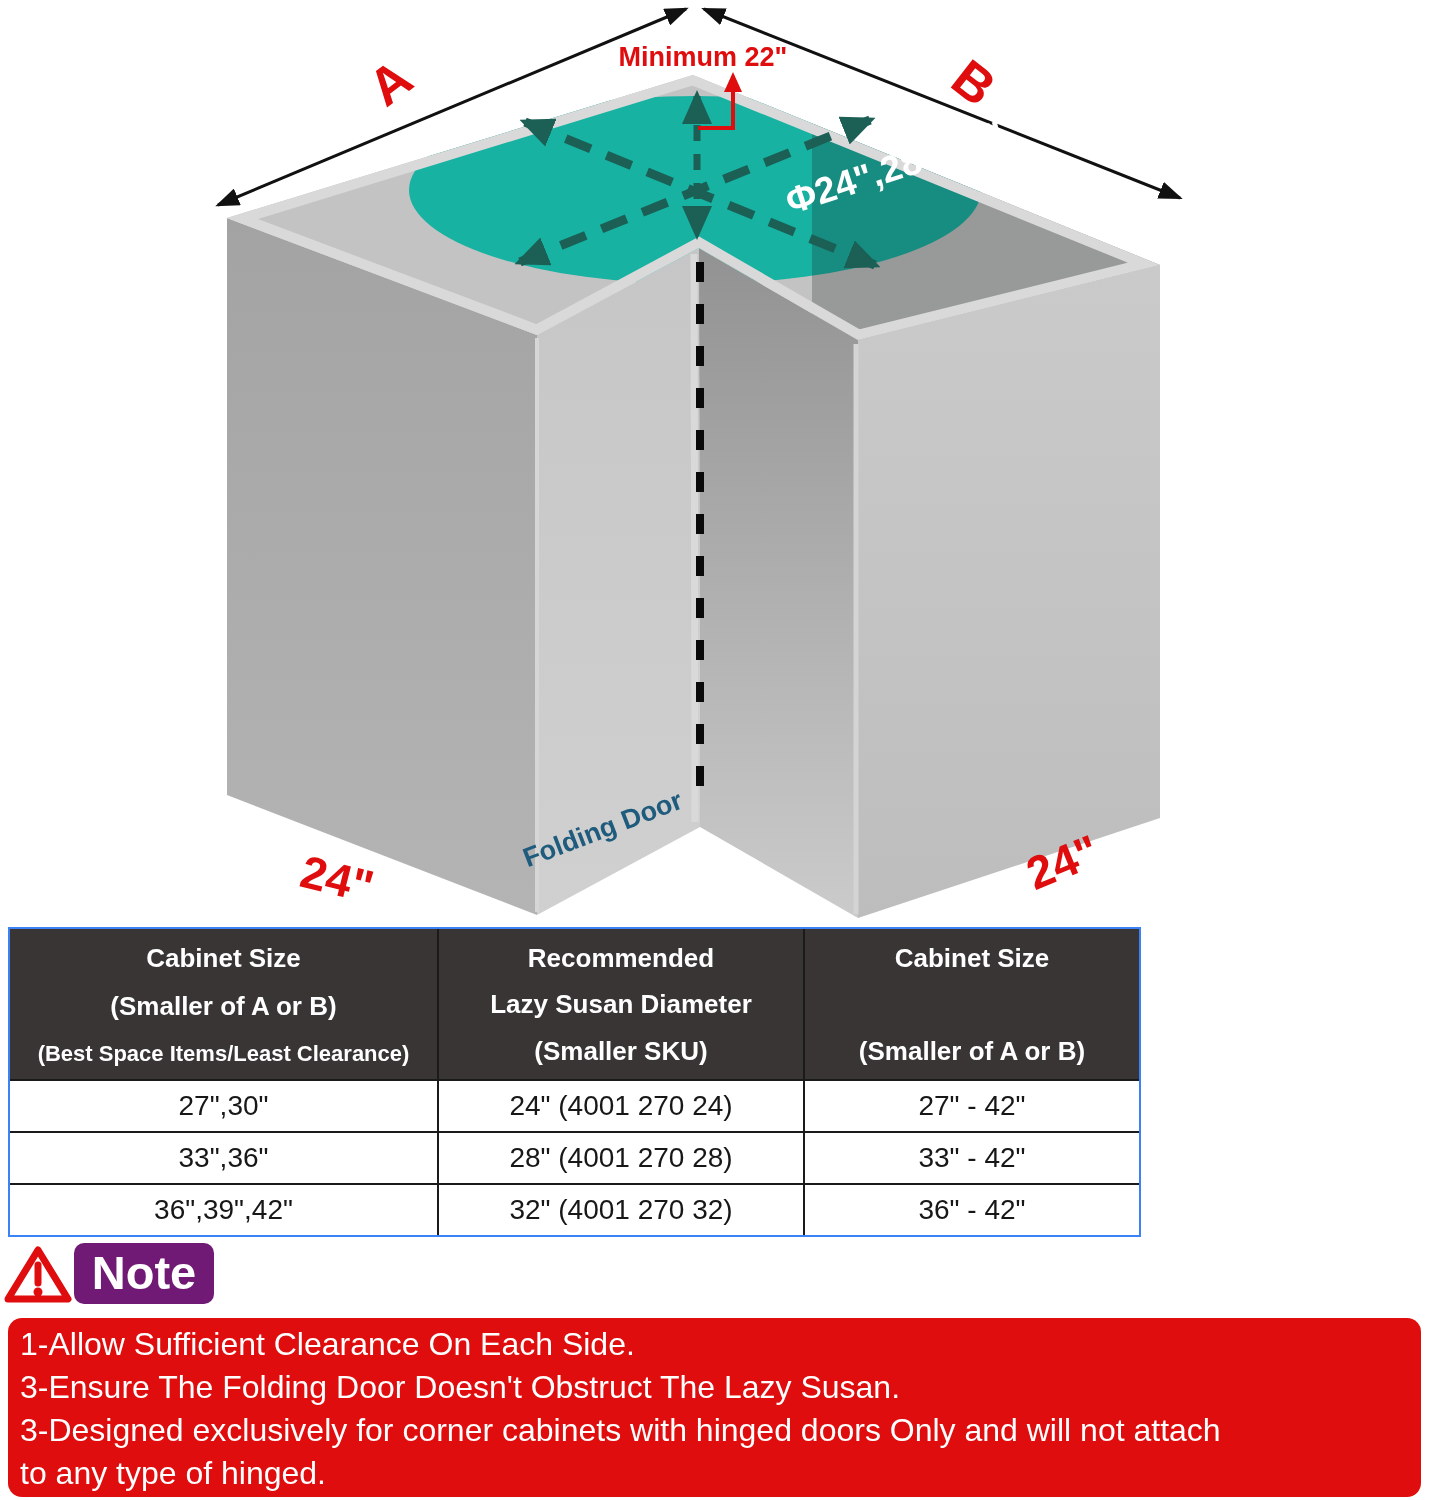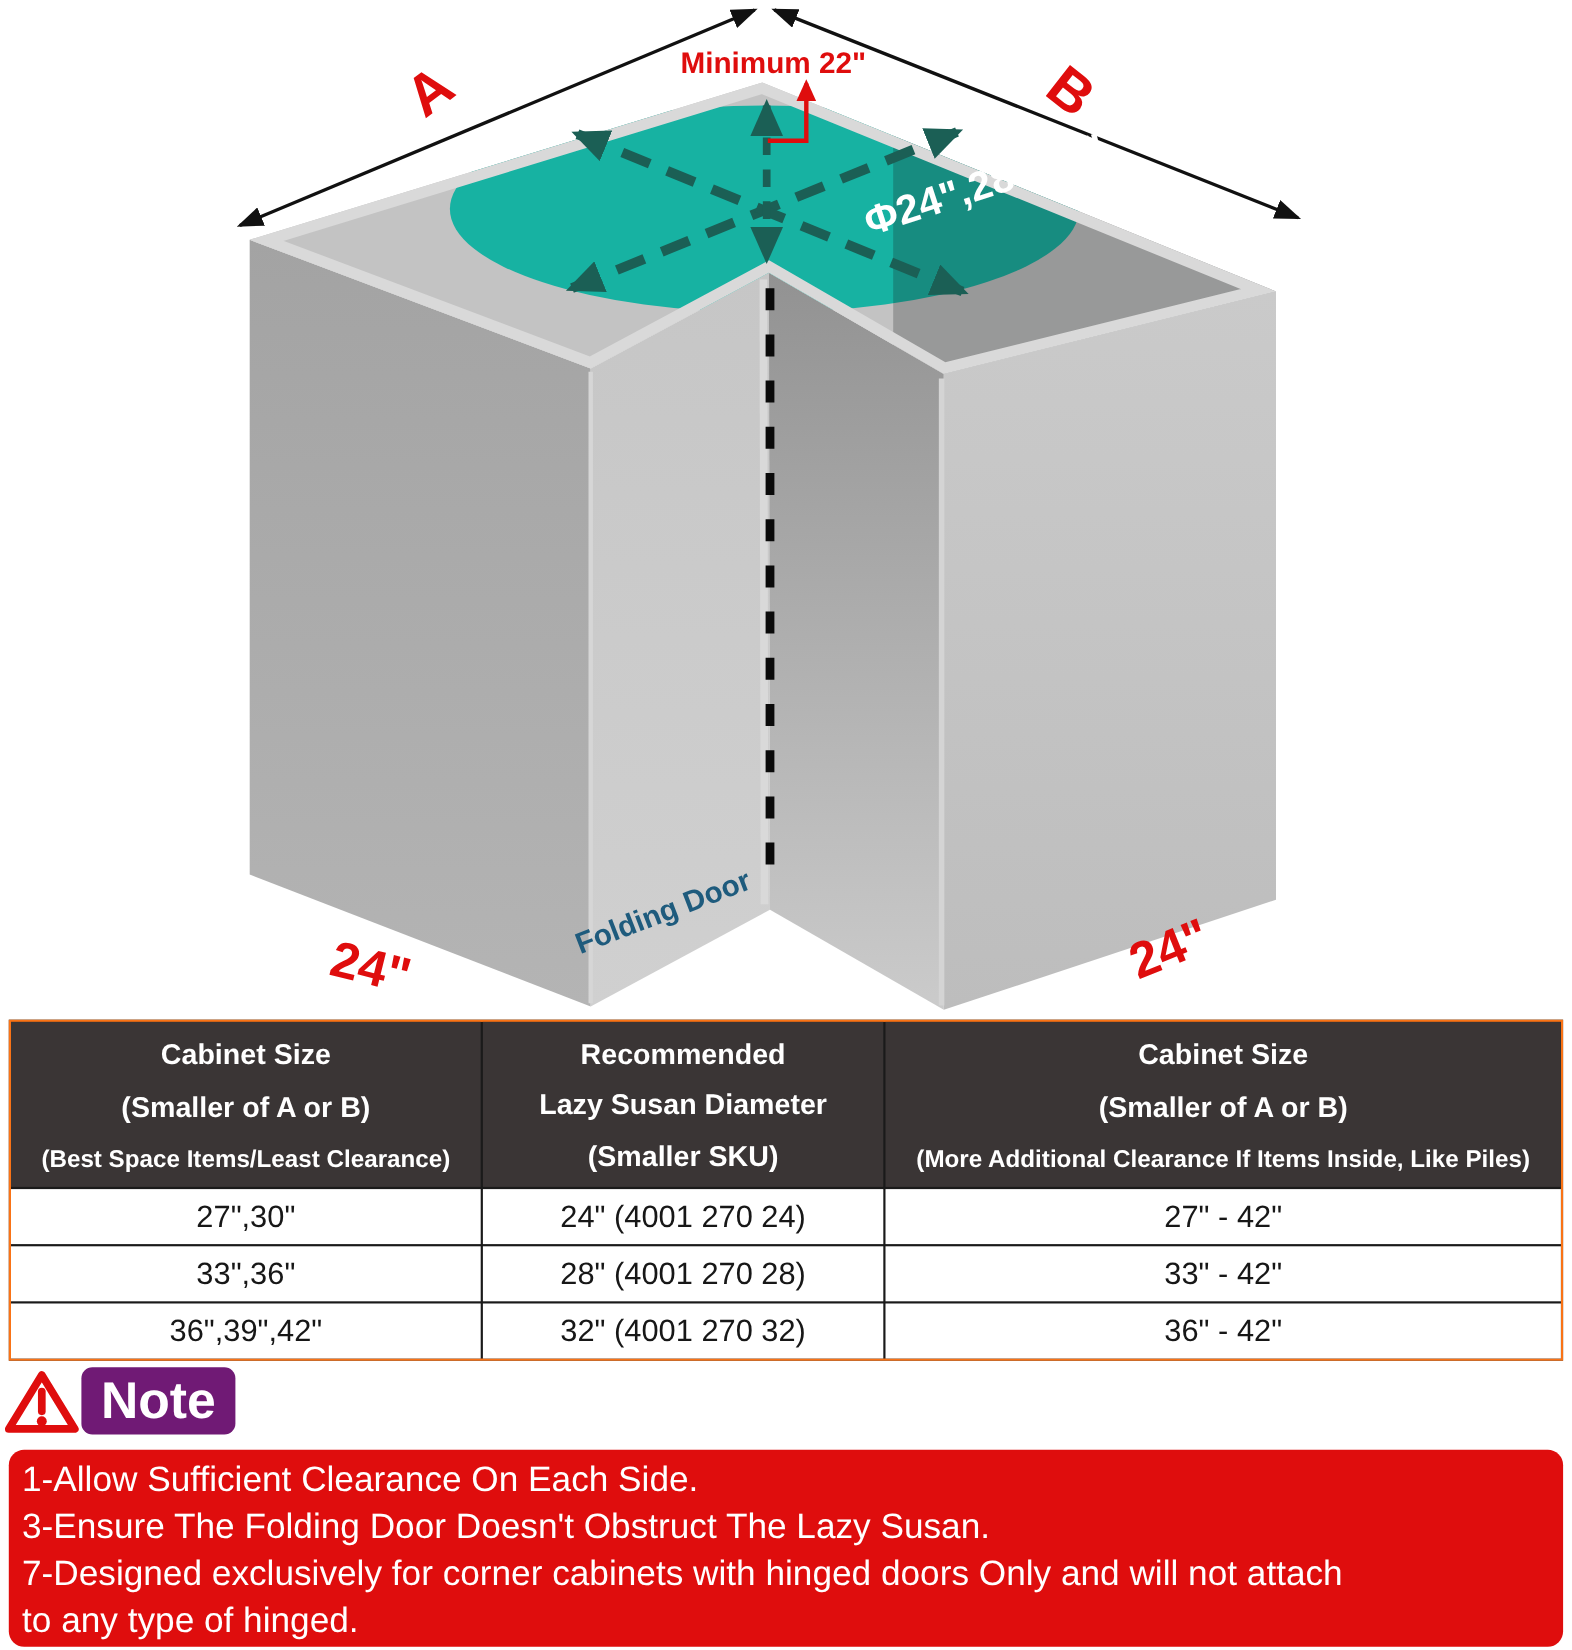--- a/index.html
+++ b/index.html
@@ -2,22 +2,22 @@
 <html><head>
 <meta charset="utf-8">
 <style>
   html,body{margin:0;padding:0;background:#ffffff;}
   body{font-family:"Liberation Sans", sans-serif;}
   .stage{position:relative;width:1429px;height:1500px;background:#fff;overflow:hidden;}
   .diagram-svg{position:absolute;top:0;left:0;}
 
   
   .spec-table{
-    position:absolute;top:927px;left:8px;width:1413px;box-sizing:border-box;
-    border:2px solid #f97316;background:#1a1a1a;
+    position:absolute;top:927px;left:8px;width:1133px;box-sizing:border-box;
+    border:2px solid #3b82f6;background:#1a1a1a;
     display:grid;grid-template-columns:427px 364px 1fr;
     grid-template-rows:150px 50px 50px 50px;gap:2px;
   }
   .hcell{background:#3a3535;color:#fff;display:flex;flex-direction:column;
     justify-content:space-between;align-items:center;text-align:center;
     padding:16px 6px 14px 6px;box-sizing:border-box;font-weight:bold;}
   .hline{font-size:26px;line-height:1.05;}
   .hline.hsmall{font-size:22px;}
   .bcell{background:#ffffff;color:#171717;display:flex;align-items:center;
     justify-content:center;font-size:28px;}
@@ -117,21 +117,20 @@
       <div class="hline hsmall">(Best Space Items/Least Clearance)</div>
     </div>
     <div class="hcell">
       <div class="hline">Recommended</div>
       <div class="hline">Lazy Susan Diameter</div>
       <div class="hline">(Smaller SKU)</div>
     </div>
     <div class="hcell">
       <div class="hline">Cabinet Size</div>
       <div class="hline">(Smaller of A or B)</div>
-      <div class="hline hsmall">(More Additional Clearance If Items Inside, Like Piles)</div>
     </div>
 
     <div class="bcell">27",30"</div>
     <div class="bcell">24" (4001 270 24)</div>
     <div class="bcell">27" - 42"</div>
     <div class="bcell">33",36"</div>
     <div class="bcell">28" (4001 270 28)</div>
     <div class="bcell">33" - 42"</div>
     <div class="bcell">36",39",42"</div>
     <div class="bcell">32" (4001 270 32)</div>
@@ -141,17 +140,17 @@
   <svg class="warn-icon" width="72" height="62" viewBox="0 0 72 62">
     <path d="M36,6 L66,55 L6,55 Z" fill="#ffffff" stroke="#df0d0d" stroke-width="7" stroke-linejoin="round"></path>
     <line x1="36" y1="21" x2="36" y2="39" stroke="#df0d0d" stroke-width="7" stroke-linecap="round"></line>
     <circle cx="36" cy="48" r="4.5" fill="#df0d0d"></circle>
   </svg>
   <div class="note-chip">Note</div>
 
   <div class="note-banner">
     <div class="note-line">1-Allow Sufficient Clearance On Each Side.</div>
     <div class="note-line">3-Ensure The Folding Door Doesn't Obstruct The Lazy Susan.</div>
-    <div class="note-line">7-Designed exclusively for corner cabinets with hinged doors Only and will not attach</div>
+    <div class="note-line">3-Designed exclusively for corner cabinets with hinged doors Only and will not attach</div>
     <div class="note-line">to any type of hinged.</div>
   </div>
 
 </div>
 
 </body></html>

